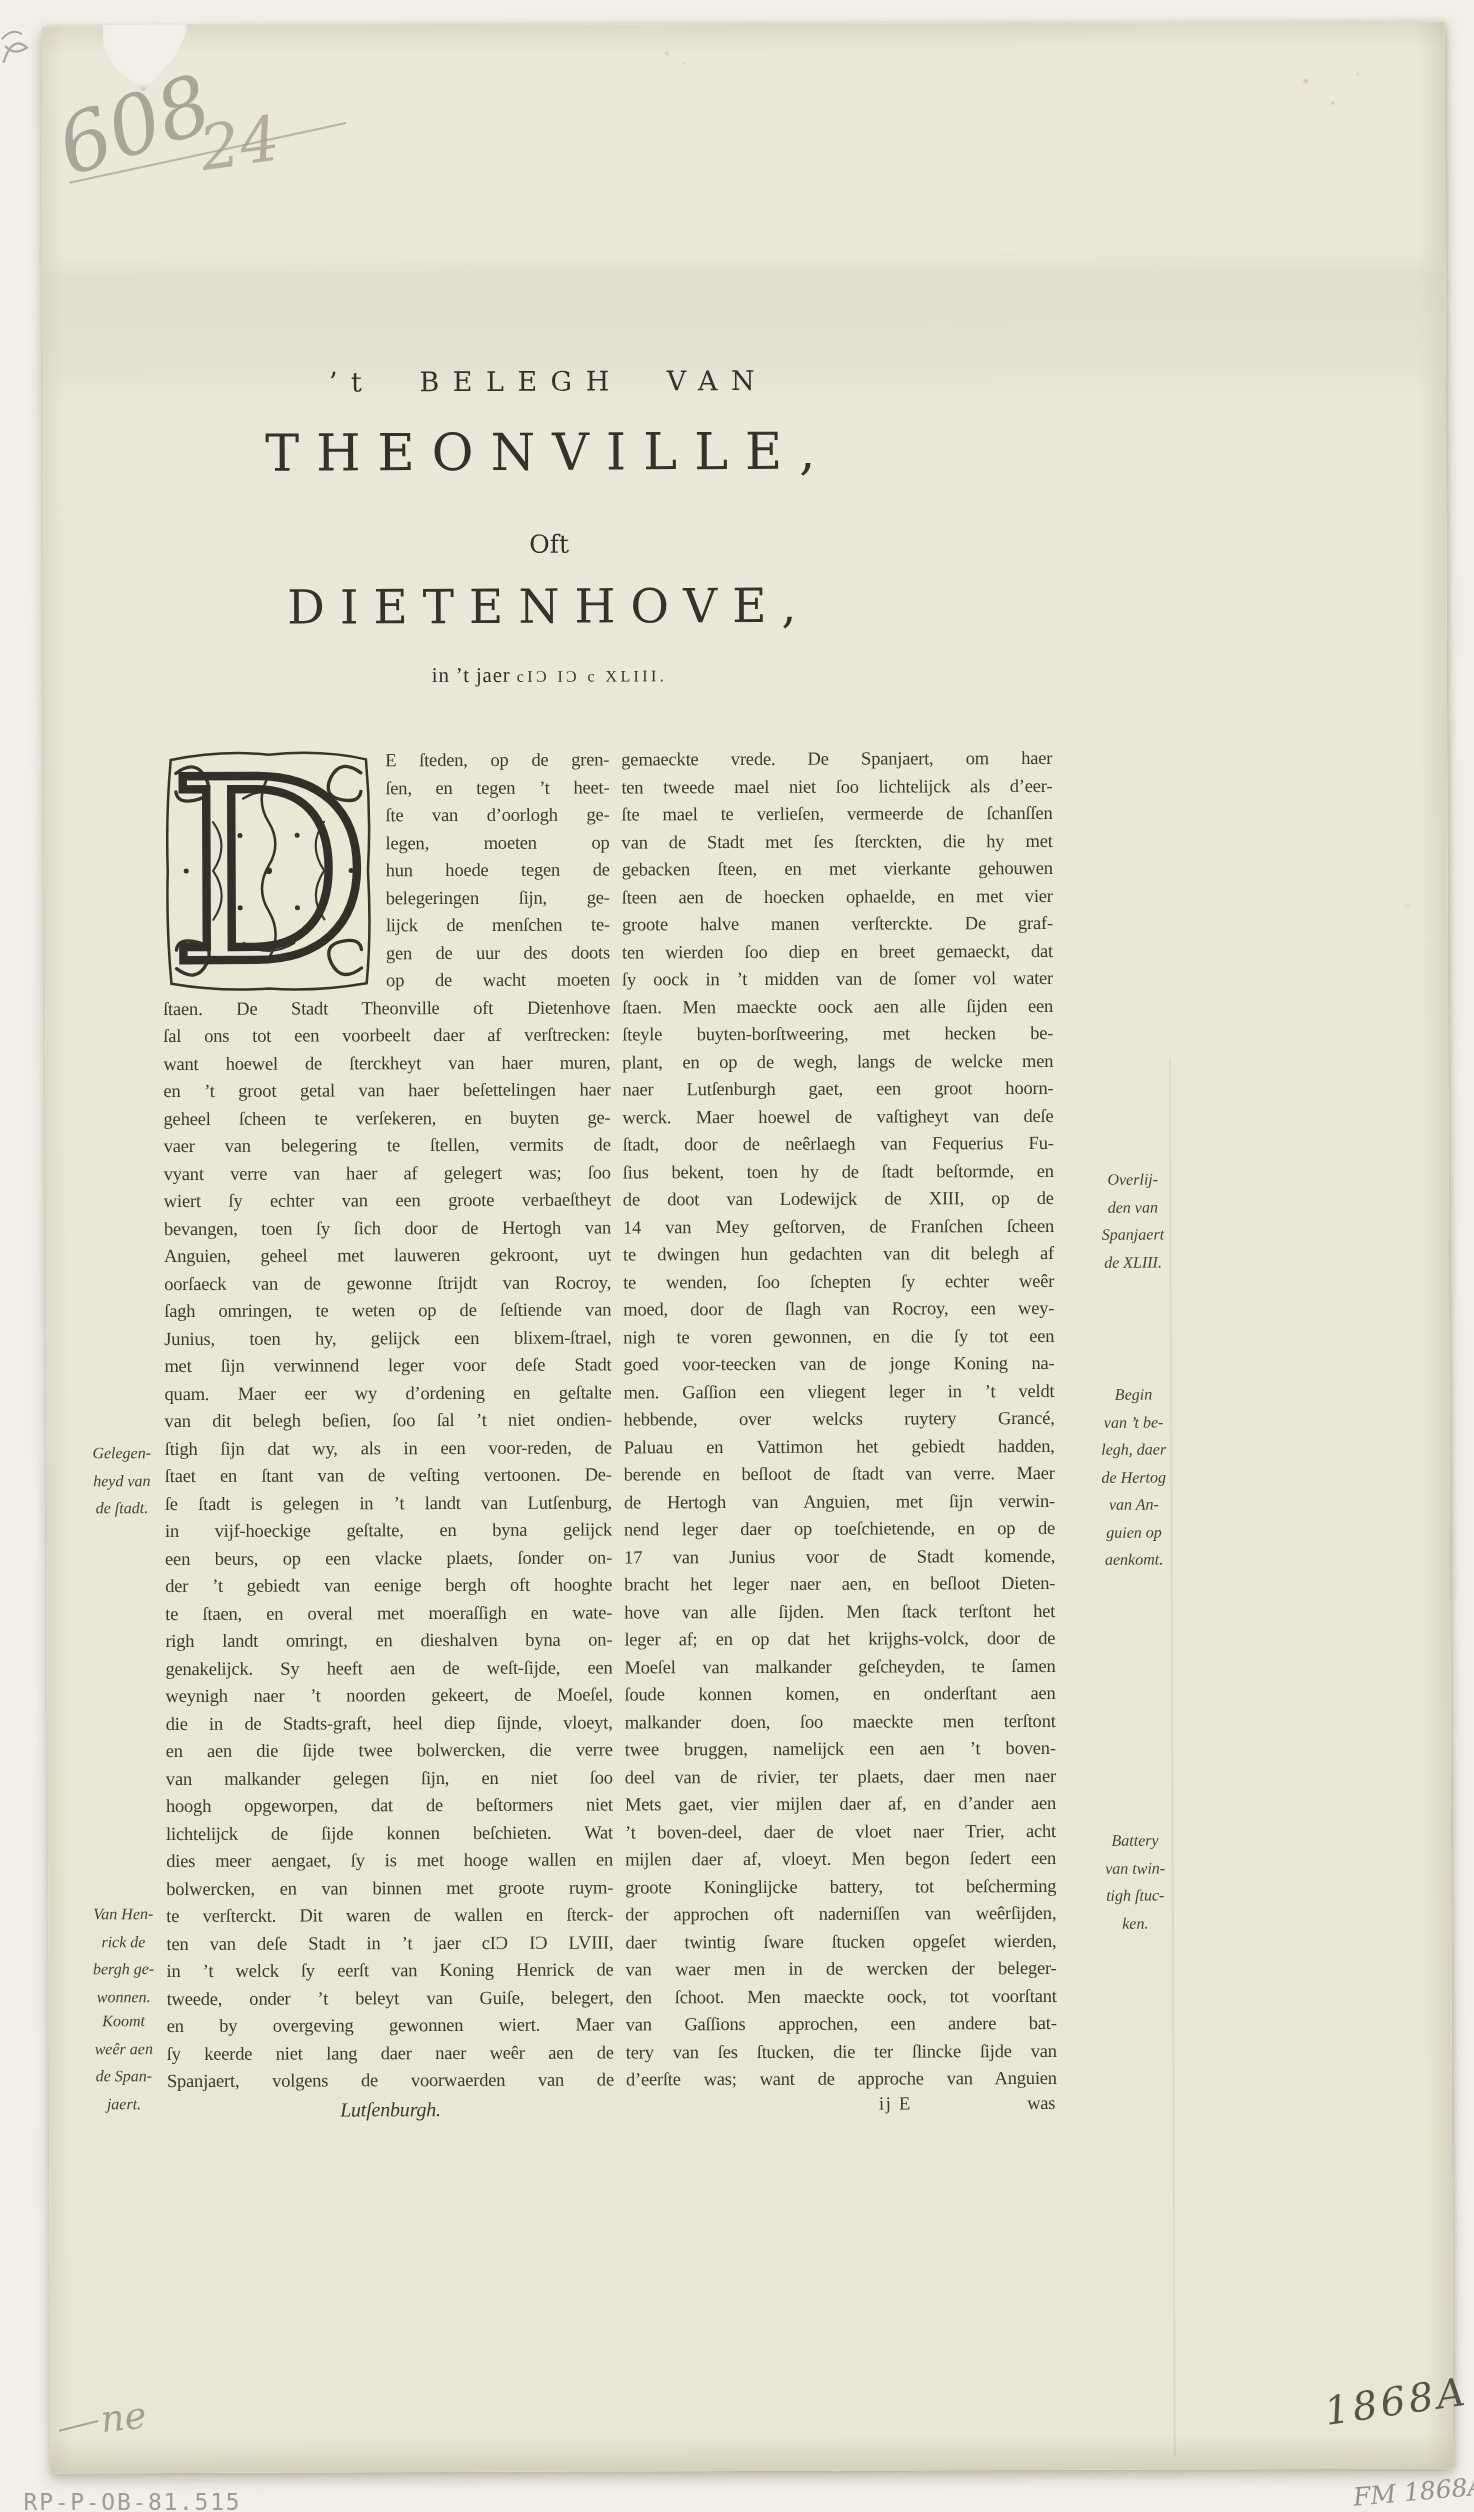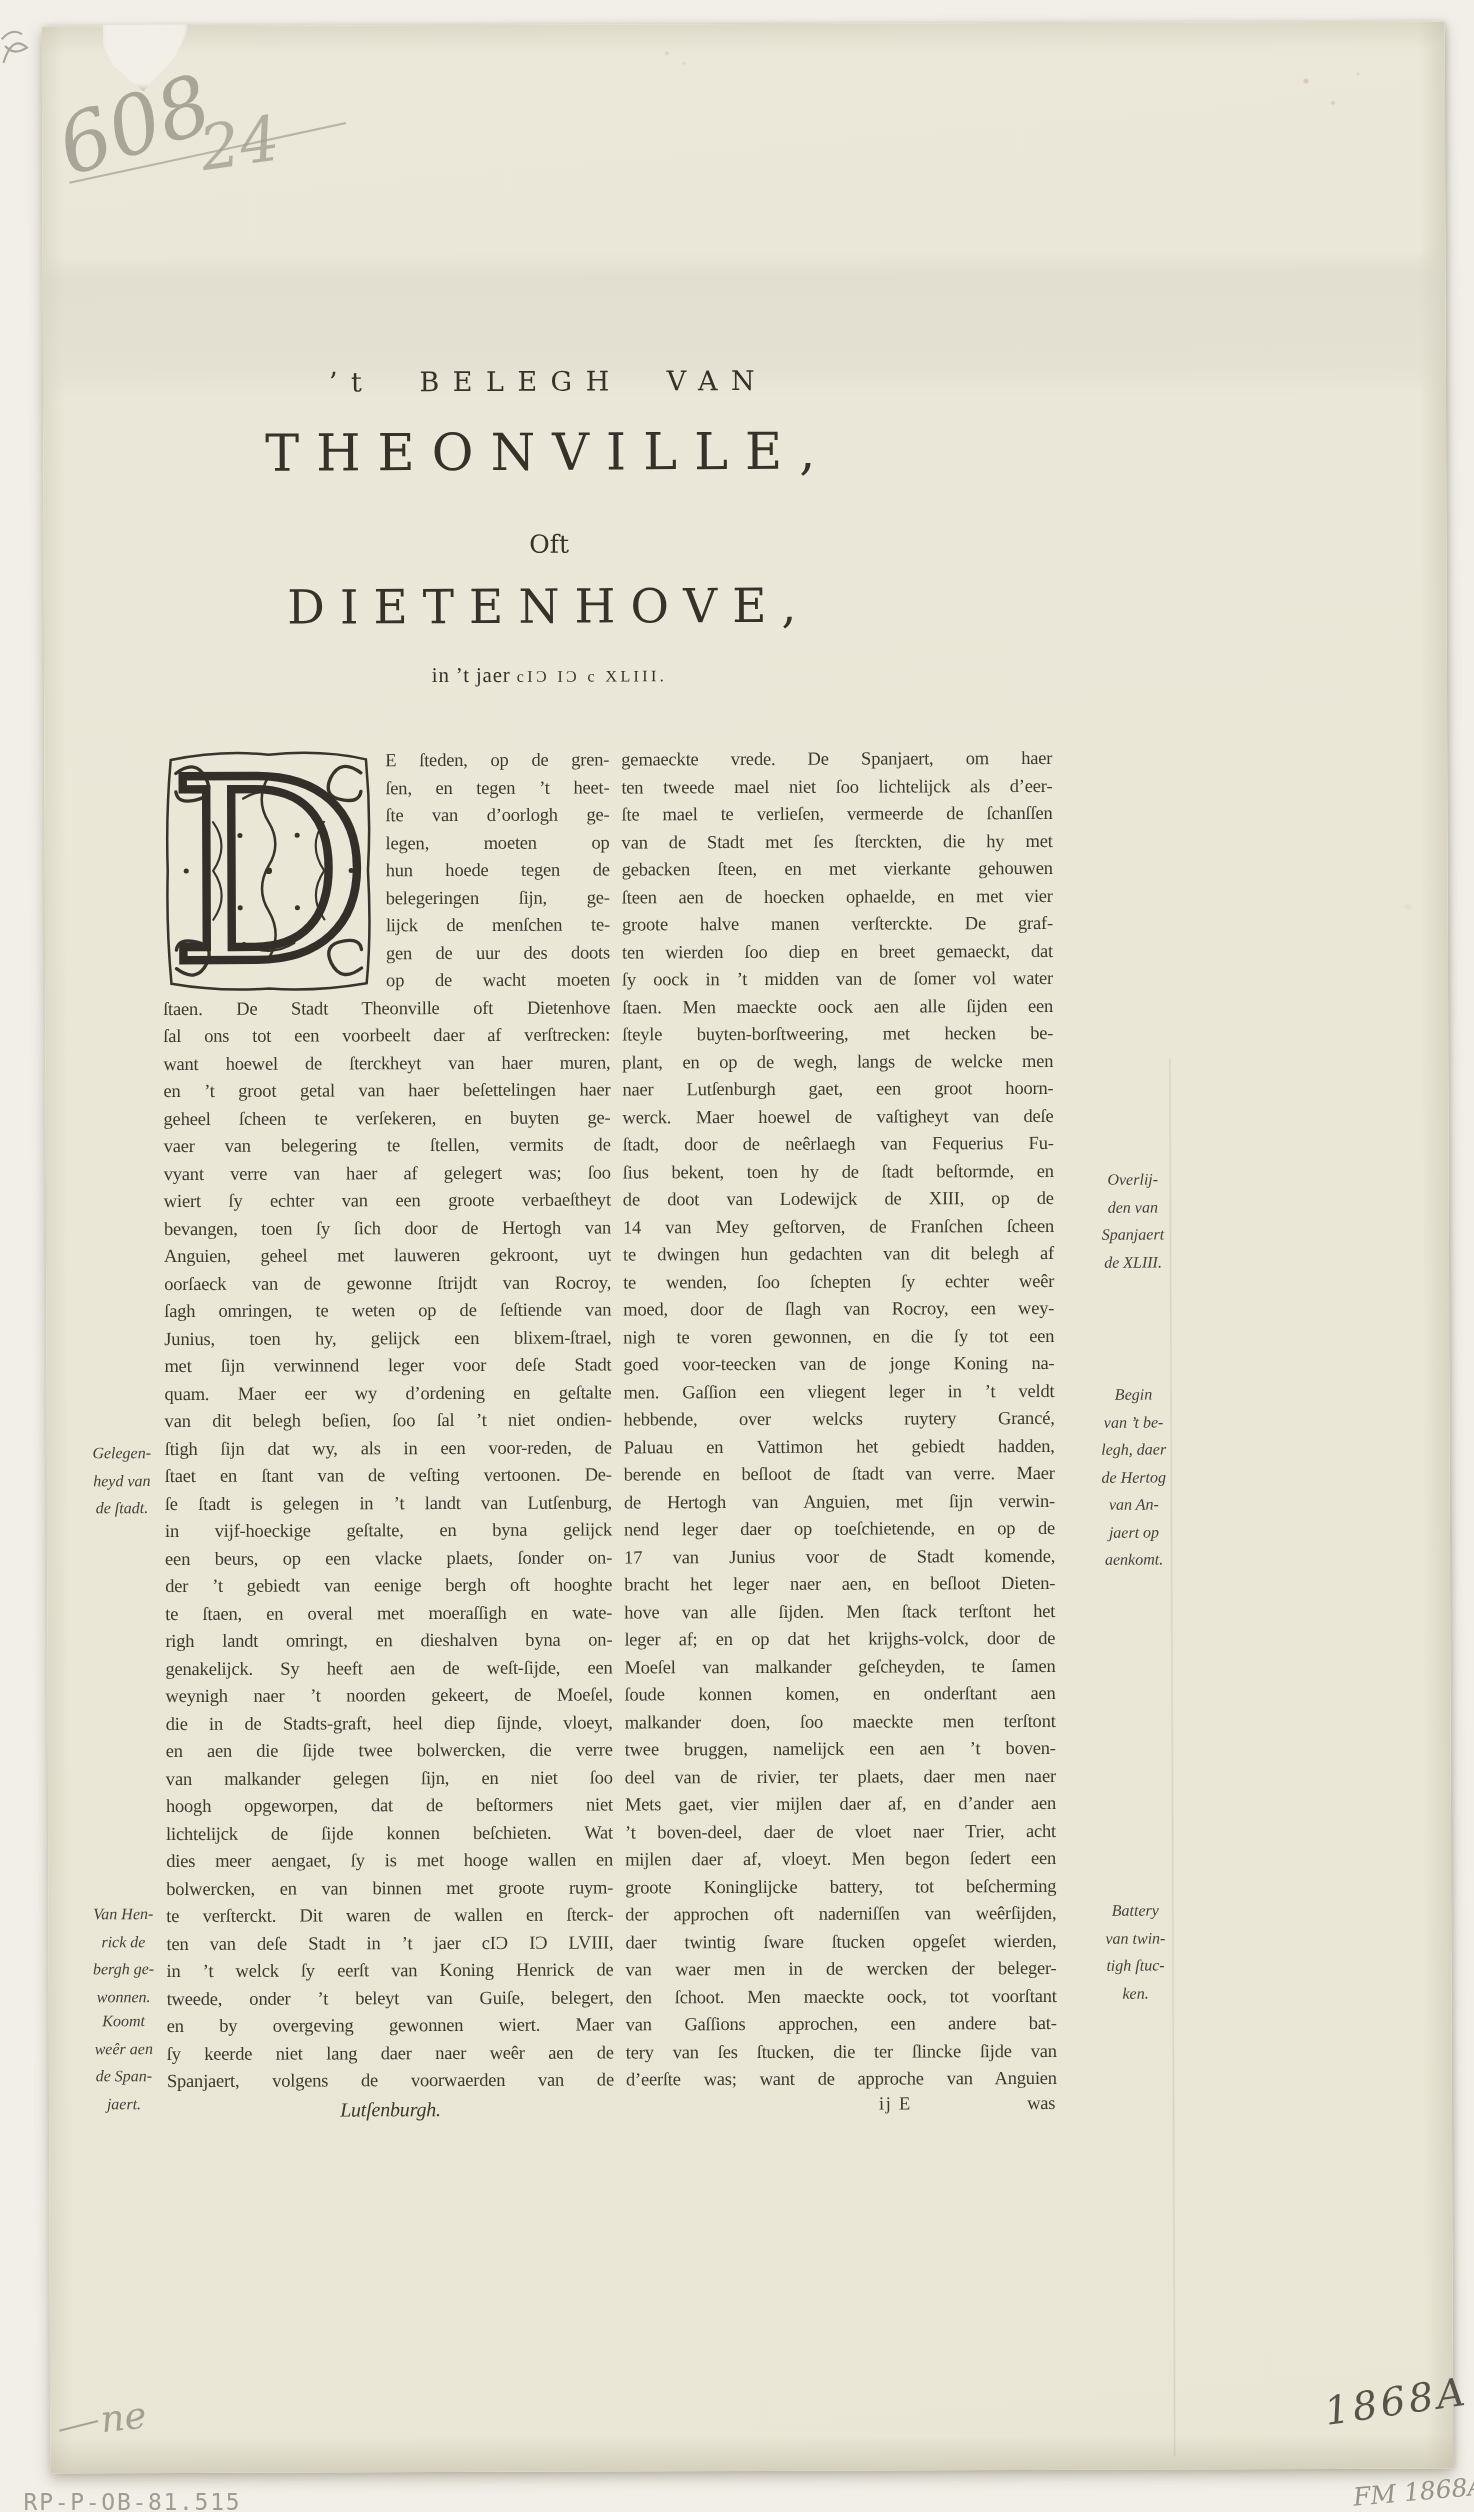--- a/index.html
+++ b/index.html
@@ -59,21 +59,21 @@
   .sig{position:absolute;left:253px;top:0;letter-spacing:1.7px;}
   .catch{position:absolute;right:1.7px;top:0;margin-left:20px;}
   
   .note{position:absolute;color:#45413a;}
   .nl{font-style:italic;font-size:16px;line-height:27.5px;text-align:center;letter-spacing:0;}
   .noteL1{left:32px;top:1413px;width:86px;}
   .noteL2{left:32px;top:1874px;width:86px;}
   .noteL3{left:32px;top:1981px;width:86px;}
   .noteR1{left:1013px;top:1143px;width:148px;}
   .noteR2{left:1013px;top:1358px;width:148px;}
-  .noteR3{left:1013px;top:1874px;width:148px;}
+  .noteR3{left:1013px;top:1804px;width:148px;}
   
   .hw{position:absolute;font-style:italic;white-space:nowrap;}
   .hw-608{left:15px;top:52px;font-size:81px;color:rgba(158,153,140,.85);transform:rotate(-18deg);font-family:"DejaVu Serif",serif;}
   .hw-24{left:158px;top:81px;font-size:62px;color:rgba(162,157,144,.8);transform:rotate(-8deg);font-family:"DejaVu Serif",serif;}
   .hw-flourish{position:absolute;left:23.6px;top:126px;width:283px;height:0;border-top:2.5px solid rgba(162,157,144,.7);transform:rotate(-12deg);}
   .hw-1868{left:1274px;top:2357px;font-size:39px;letter-spacing:3.4px;color:#57534a;transform:rotate(-8deg);font-family:"DejaVu Serif",serif;}
   .hw-ne{left:8.4px;top:2372px;font-size:37px;color:rgba(150,146,134,.85);transform:rotate(-6deg);font-family:"DejaVu Serif",serif;}
   .hw-ne::before{content:"";display:inline-block;width:40px;border-top:2.5px solid rgba(150,146,134,.8);transform:rotate(-8deg);margin-right:2.5px;vertical-align:middle;}
   .hw-fm{left:1353px;top:2477px;font-size:25px;color:rgba(140,136,124,.9);transform:rotate(-5deg);font-family:"DejaVu Serif",serif;}
   .hw-rp{left:23.6px;top:2489px;font-size:23px;letter-spacing:1.7px;color:rgba(150,146,134,.9);font-style:normal;font-family:"DejaVu Sans Mono",monospace;}
@@ -270,21 +270,21 @@
       <div class="nl">den van</div>
       <div class="nl">Spanjaert</div>
       <div class="nl">de XLIII.</div>
     </aside>
   <aside class="note noteR2">
       <div class="nl">Begin</div>
       <div class="nl">van ’t be-</div>
       <div class="nl">legh, daer</div>
       <div class="nl">de Hertog</div>
       <div class="nl">van An-</div>
-      <div class="nl">jaert op</div>
+      <div class="nl">guien op</div>
       <div class="nl">aenkomt.</div>
     </aside>
   <aside class="note noteR3">
       <div class="nl">Battery</div>
       <div class="nl">van twin-</div>
       <div class="nl">tigh ſtuc-</div>
       <div class="nl">ken.</div>
     </aside>
 
   <div class="hw hw-1868">1868A</div>

